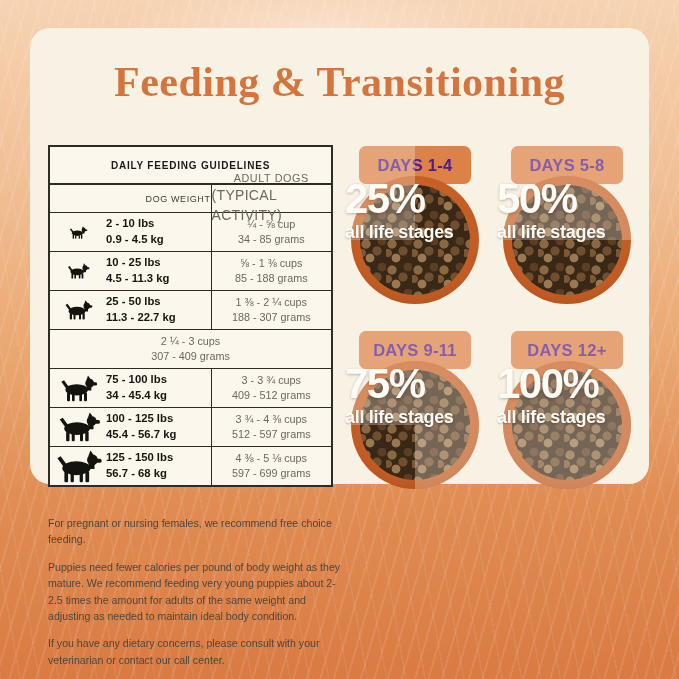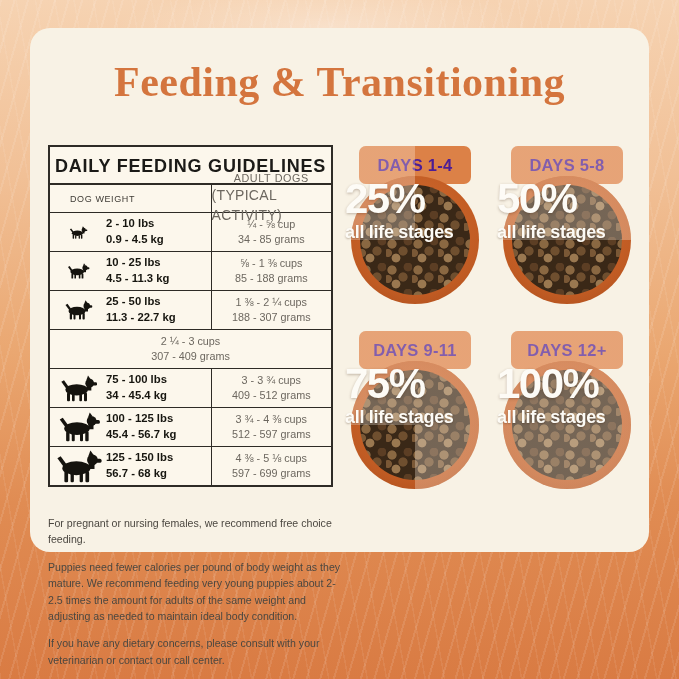--- a/index.html
+++ b/index.html
@@ -10,40 +10,40 @@
     background:linear-gradient(180deg,#f6d3b2 0%, #f1c096 26%, #eaa771 52%, #e08c53 74%, #d97b43 100%);
   }
   .bg-streaks {
     position:absolute; inset:0;
     background:
       repeating-linear-gradient(106deg, rgba(255,255,255,0.10) 0 2px, rgba(255,255,255,0) 2px 13px),
       repeating-linear-gradient(80deg, rgba(255,255,255,0.07) 0 1.5px, rgba(255,255,255,0) 1.5px 19px),
       radial-gradient(ellipse 300px 60px at 48% 4%, rgba(255,255,255,0.35), rgba(255,255,255,0) 70%);
   }
   .card {
-    position:absolute; left:30px; top:28px; width:619px; height:524px;
+    position:absolute; left:30px; top:28px; width:619px; height:456px;
     background:#f8f2e5; border-radius:20px;
   }
   .page-title {
     position:absolute; left:0; right:0; top:30px; text-align:center;
     font-family:"Liberation Serif", serif; font-weight:bold;
     font-size:42px; letter-spacing:0.5px; color:#d4753e;
   }
   
   .gtable {
     position:absolute; left:18px; top:117px; width:285px;
     border:2px solid #2e2b26; background:#fcf7ec; color:#1b1a17;
   }
   .t-title {
     height:38px; line-height:38px; text-align:center;
-    font-weight:bold; font-size:18px; letter-spacing:0.8px;
+    font-weight:bold; font-size:10px; letter-spacing:0.8px;
     border-bottom:2px solid #2e2b26;
   }
   .t-head { display:flex; height:27px; font-size:9px; letter-spacing:0.6px; color:#3e3b35; }
-  .t-head .c-weight { display:flex; align-items:center; justify-content:flex-start;padding-left:20px; }
+  .t-head .c-weight { display:flex; align-items:center; justify-content:flex-end;padding-left:20px; }
   .t-head .c-amount { display:flex; flex-direction:column; align-items:center; justify-content:center; }
   .t-head .sub { font-size:14px; letter-spacing:0.3px; }
   .t-row { display:flex; height:39px; border-top:1px solid #2e2b26; }
   .c-weight { width:57.5%; border-right:1px solid #2e2b26; display:flex; align-items:center; }
   .c-amount { flex:1; display:flex; flex-direction:column; align-items:center; justify-content:center;
               font-size:10.8px; line-height:1.42; color:#6c675f; }
   .icon-cell { width:56px; display:flex; align-items:center; justify-content:center; flex:none; }
   .w-text { flex:1; font-weight:bold; font-size:11.3px; line-height:1.4; color:#16150f; padding-right:6px; }
   .dog { fill:#15130e; display:block; }
   .s1{height:13px;width:20px} .s2{height:16px;width:24px} .s3{height:20px;width:30px}

